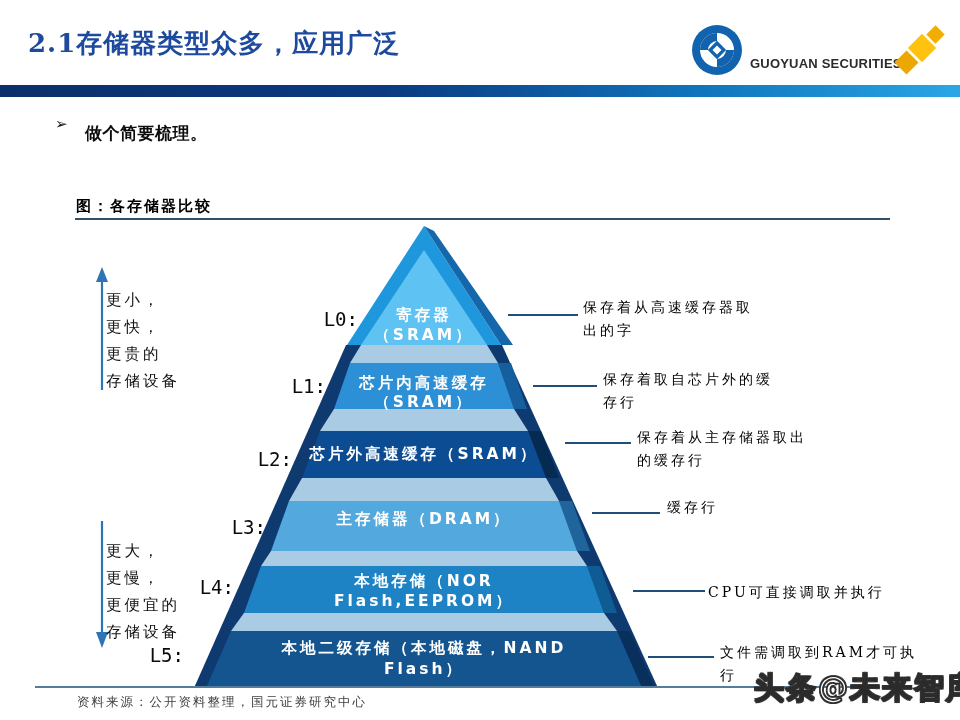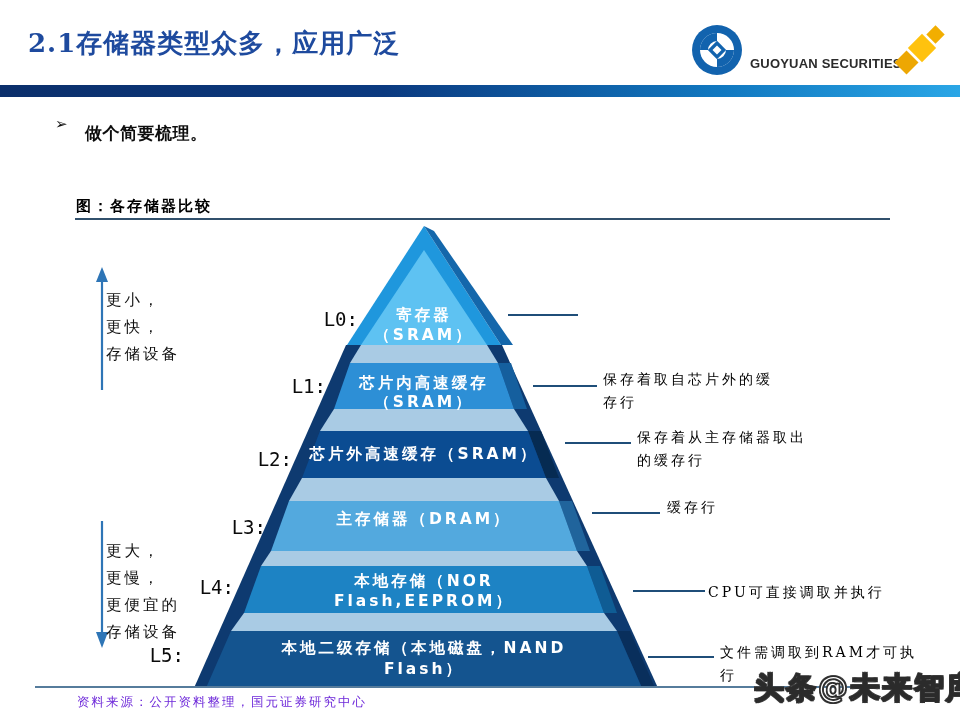--- a/index.html
+++ b/index.html
@@ -48,21 +48,21 @@
   
   .side-note{position:absolute; left:106px; width:110px; font-size:15.5px; letter-spacing:3px;
     line-height:27px; color:#111; font-family:"DejaVu Serif","Liberation Serif",serif;}
   .arrow{position:absolute; left:94px;}
   
   .conn{position:absolute; height:2px; background:#1f4e79;}
   .ann{position:absolute; font-size:14px; letter-spacing:3px; line-height:23px; color:#000;
     font-family:"DejaVu Serif","Liberation Serif",serif; white-space:nowrap;}
   
   .footer-line{position:absolute; left:35px; top:686px; width:845px; height:2px; background:#567c9c;}
-  .source-note{position:absolute; left:77px; top:694px; font-size:12.5px; color:#6d28d9;
+  .source-note{position:absolute; left:77px; top:694px; font-size:12.5px; color:#404040;
     letter-spacing:2px; font-family:"DejaVu Serif","Liberation Serif",serif;}
   .watermark{
     position:absolute; left:754px; top:668px; font-size:30px; font-weight:bold; letter-spacing:2px;
     color:#ffffff; -webkit-text-stroke:1.4px #2b2b2b;
     text-shadow:1px 1px 0 #444,-1px -1px 0 #444,1px -1px 0 #444,-1px 1px 0 #444;
     font-family:"DejaVu Sans","Liberation Sans",sans-serif;
   }
 </style>
 </head>
 <body>
@@ -142,40 +142,45 @@
     <text class="pyr-lx" x="104" y="440">L5:</text>
   </svg>
 
   <svg class="arrow" style="top:266px" width="16" height="126" viewBox="0 0 16 126">
     <line x1="8" y1="14" x2="8" y2="124" stroke="#2e75b6" stroke-width="2.2"></line>
     <polygon points="8,1 2,16 14,16" fill="#2e75b6"></polygon>
   </svg>
   <div class="side-note" style="top:287px">
     <div>更小，</div>
     <div>更快，</div>
+    <div>更贵的</div>
     <div>存储设备</div>
   </div>
   <svg class="arrow" style="top:519px" width="16" height="130" viewBox="0 0 16 130">
     <line x1="8" y1="2" x2="8" y2="114" stroke="#2e75b6" stroke-width="2.2"></line>
     <polygon points="8,129 2,113 14,113" fill="#2e75b6"></polygon>
   </svg>
   <div class="side-note" style="top:538px">
     <div>更大，</div>
     <div>更慢，</div>
     <div>更便宜的</div>
     <div>存储设备</div>
   </div>
 
   <div class="conn" style="left:508px; top:314px; width:70px"></div>
   <div class="conn" style="left:533px; top:385px; width:64px"></div>
   <div class="conn" style="left:565px; top:442px; width:66px"></div>
   <div class="conn" style="left:592px; top:512px; width:68px"></div>
   <div class="conn" style="left:633px; top:590px; width:72px"></div>
   <div class="conn" style="left:648px; top:656px; width:66px"></div>
 
+  <div class="ann" style="left:583px; top:296px">
+    <div>保存着从高速缓存器取</div>
+    <div>出的字</div>
+  </div>
   <div class="ann" style="left:603px; top:368px">
     <div>保存着取自芯片外的缓</div>
     <div>存行</div>
   </div>
   <div class="ann" style="left:637px; top:426px">
     <div>保存着从主存储器取出</div>
     <div>的缓存行</div>
   </div>
   <div class="ann" style="left:667px; top:496px">
     <div>缓存行</div>

